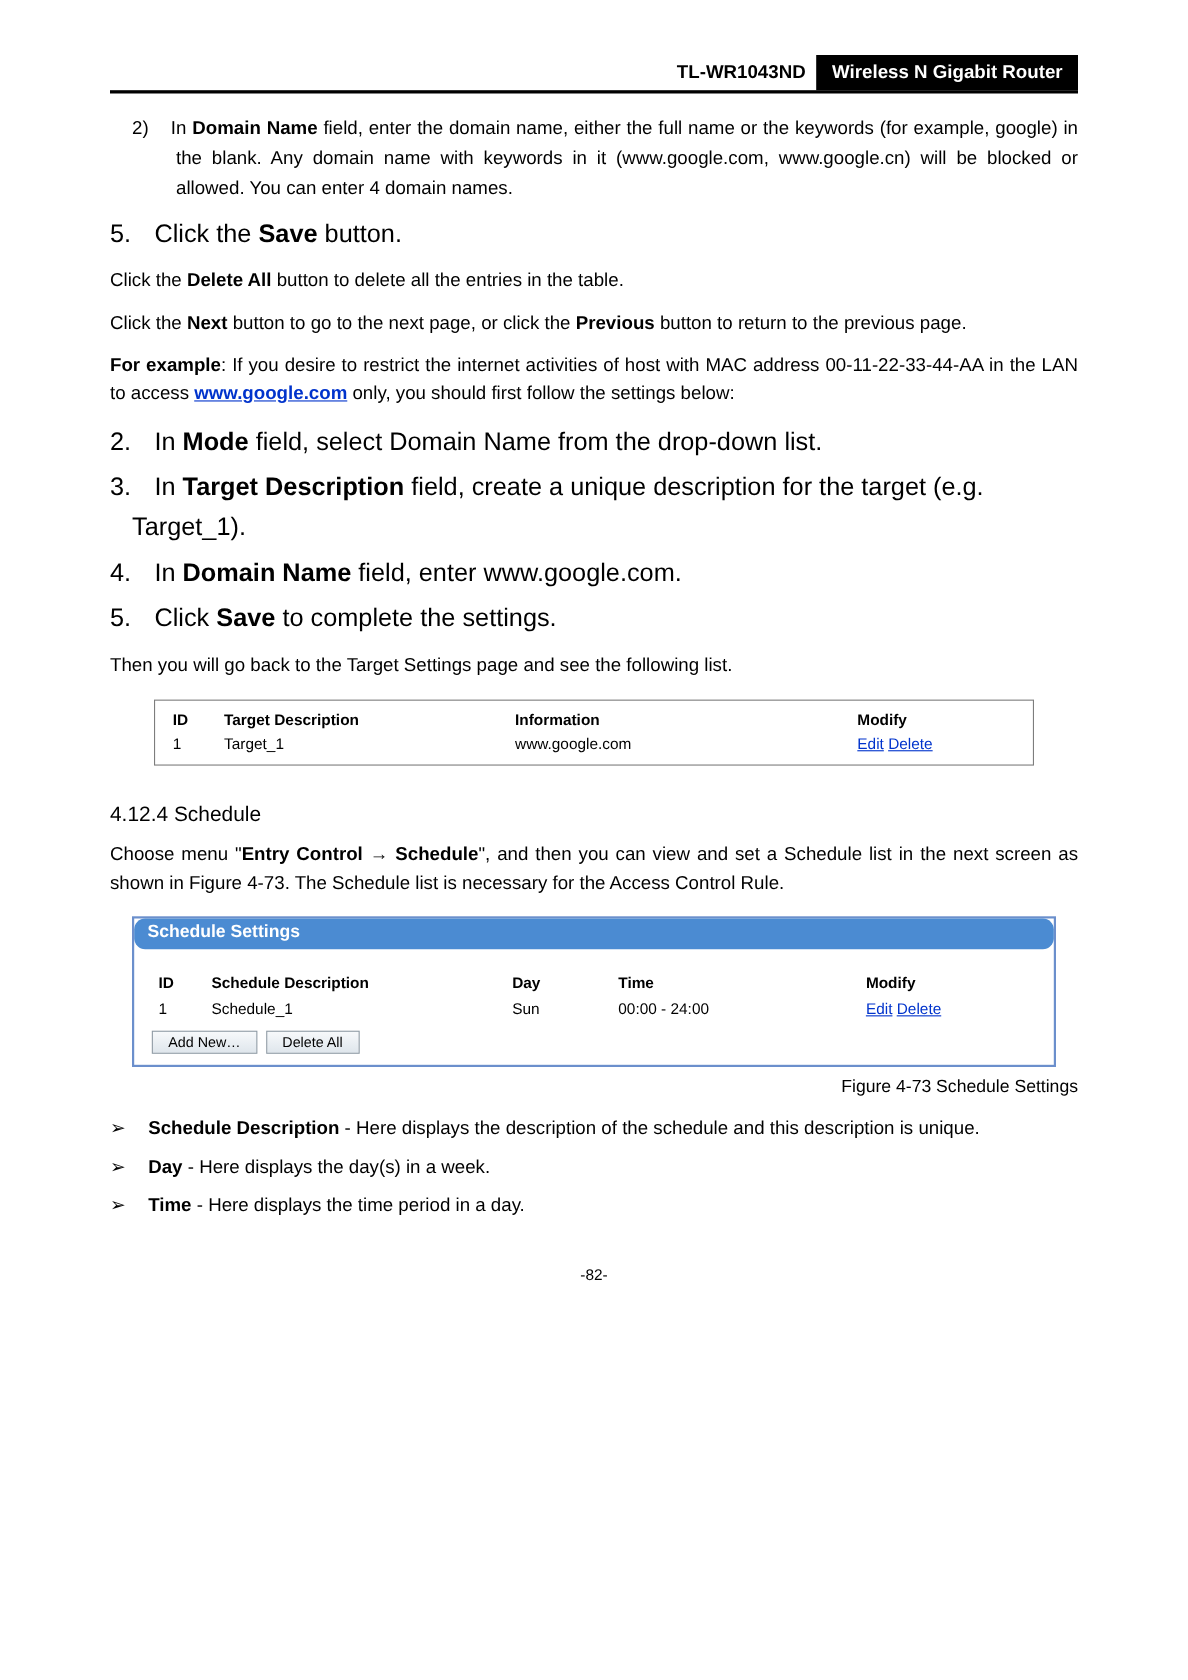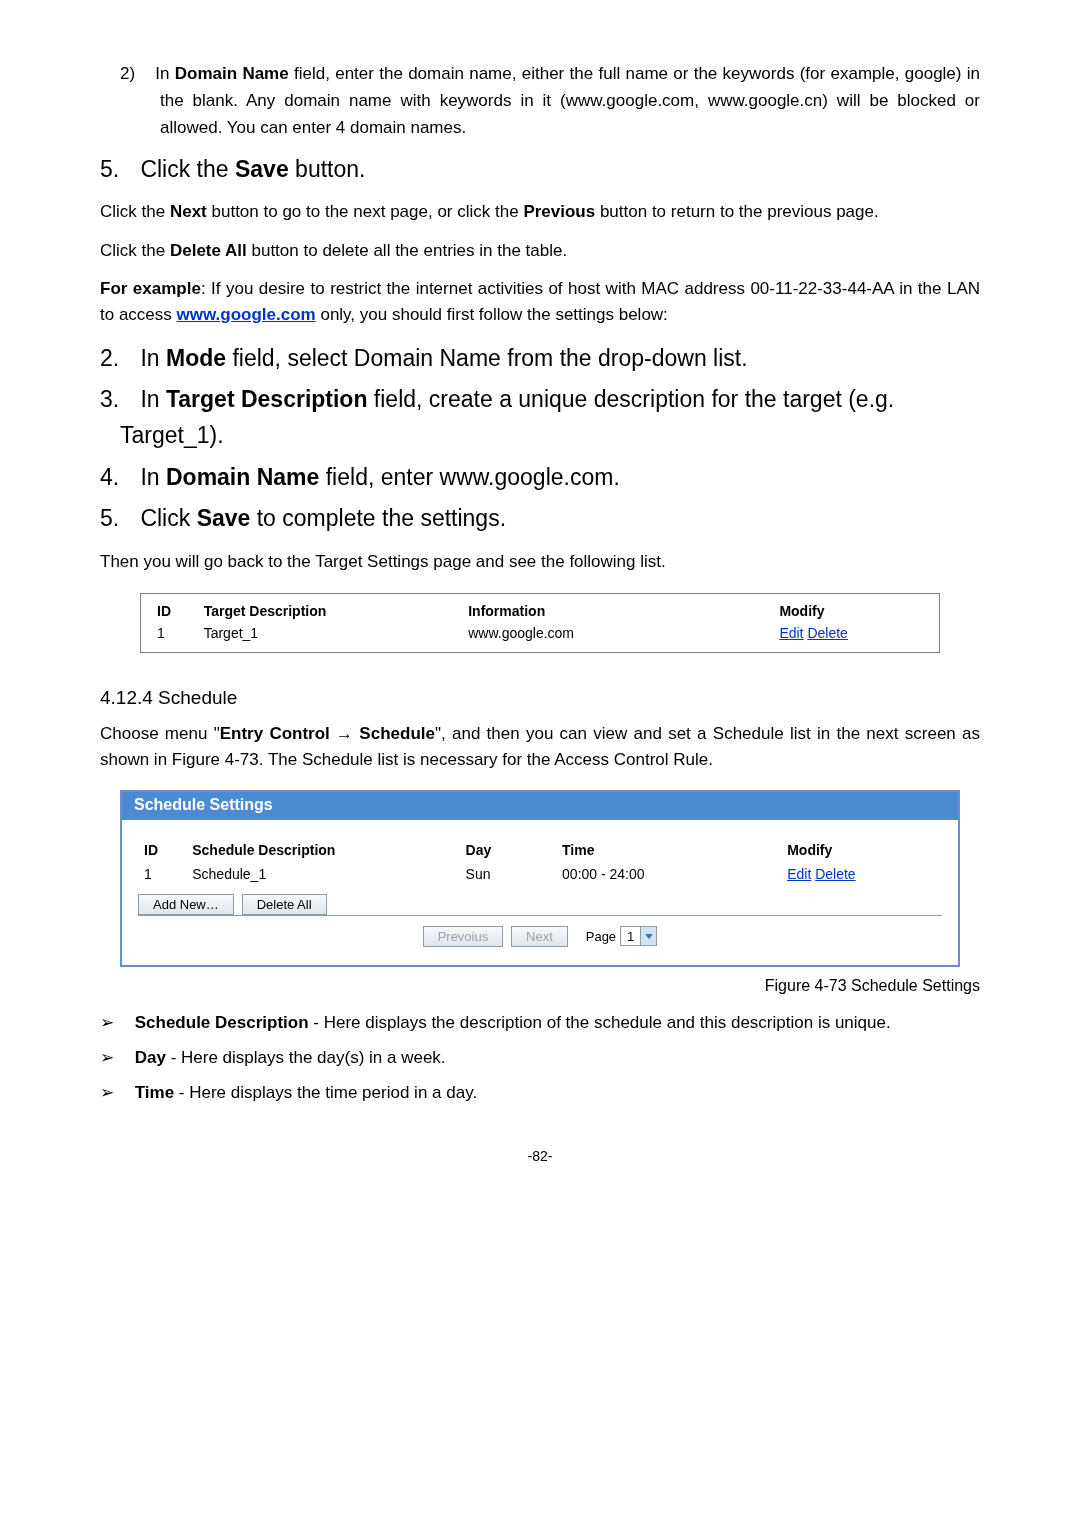--- a/index.html
+++ b/index.html
@@ -103,20 +103,21 @@
     margin: 16px 20px 10px 20px;
     font-size: 14px;
     background: #fff;
   }
   .sched-title {
     background: #4b8bd2;
     color: #fff;
     font-weight: bold;
     font-size: 16px;
     padding: 4px 12px 6px 12px;
+    border-radius: 10px;
   }
   .sched-body {
     padding: 18px 16px 10px 16px;
   }
   .tbl2 { width: 100%; border-collapse: collapse; }
   .tbl2 th { text-align: left; font-weight: bold; padding: 4px 6px; }
   .tbl2 td { padding: 4px 6px; }
   .btn {
     display: inline-block;
     border: 1px solid #8e9aa4;
@@ -183,41 +184,45 @@
     border-left: 4px solid transparent;
     border-right: 4px solid transparent;
     border-top: 5px solid #4573a4;
   }
 </style>
 </head>
 <body>
 
 <div class="page">
 
+  <div class="hdr">
+    <div class="model">TL-WR1043ND</div>
+    <div class="prod">Wireless N Gigabit Router</div>
+  </div>
 
   <ul class="ol1">
     <li>
       <span class="num">2)</span>
       <span>In </span><span class="bold">Domain Name</span><span> field, enter the domain name, either the full name or the keywords (for example, google) in the blank. Any domain name with keywords in it (www.google.com, www.google.cn) will be blocked or allowed. You can enter 4 domain names.</span>
     </li>
   </ul>
 
   <ul class="ol2">
     <li>
       <span class="num">5.</span>
       <span>Click the </span><span class="bold">Save</span><span> button.</span>
     </li>
   </ul>
 
+  <p class="para">
+    <span>Click the </span><span class="bold">Delete All</span><span> button to delete all the entries in the table.</span>
+  </p>
+
   <p class="para justify">
     <span>Click the </span><span class="bold">Next</span><span> button to go to the next page, or click the </span><span class="bold">Previous</span><span> button to return to the previous page.</span>
-  </p>
-
-  <p class="para">
-    <span>Click the </span><span class="bold">Delete All</span><span> button to delete all the entries in the table.</span>
   </p>
 
   <p class="para justify">
     <span class="bold">For example</span><span>: If you desire to restrict the internet activities of host with MAC address 00-11-22-33-44-AA in the LAN to access </span><a class="link1">www.google.com</a><span> only, you should first follow the settings below:</span>
   </p>
 
   <ul class="ol2">
     <li>
       <span class="num">2.</span>
       <span>In </span><span class="bold">Mode</span><span> field, select Domain Name from the drop-down list.</span>
@@ -287,33 +292,20 @@
             <span class="mod-link">Edit</span>
             <span class="mod-link">Delete</span>
           </td>
         </tr>
       </tbody>
         </table>
       <div style="margin-top:8px">
         <span class="btn">Add New…</span>
         <span class="btn">Delete All</span>
       </div>
-      <div class="sched-foot">
-        <span class="btn disabled">Prevoius</span>
-        <span class="btn disabled">Next</span>
-        <span class="page-sel-wrap">
-          <span>Page</span>
-          <span class="page-sel">
-            <span class="val">1</span>
-            <span class="dd">
-                <span class="chev-down"></span>
-              </span>
-          </span>
-        </span>
-      </div>
     </div>
   </div>
 
   <div class="fig-cap">Figure 4-73   Schedule Settings</div>
 
   <ul class="arrow-list">
     <li>
       <span class="tri">➢</span>
       <span class="bold">Schedule Description</span><span> - Here displays the description of the schedule and this description is unique.</span>
     </li>

